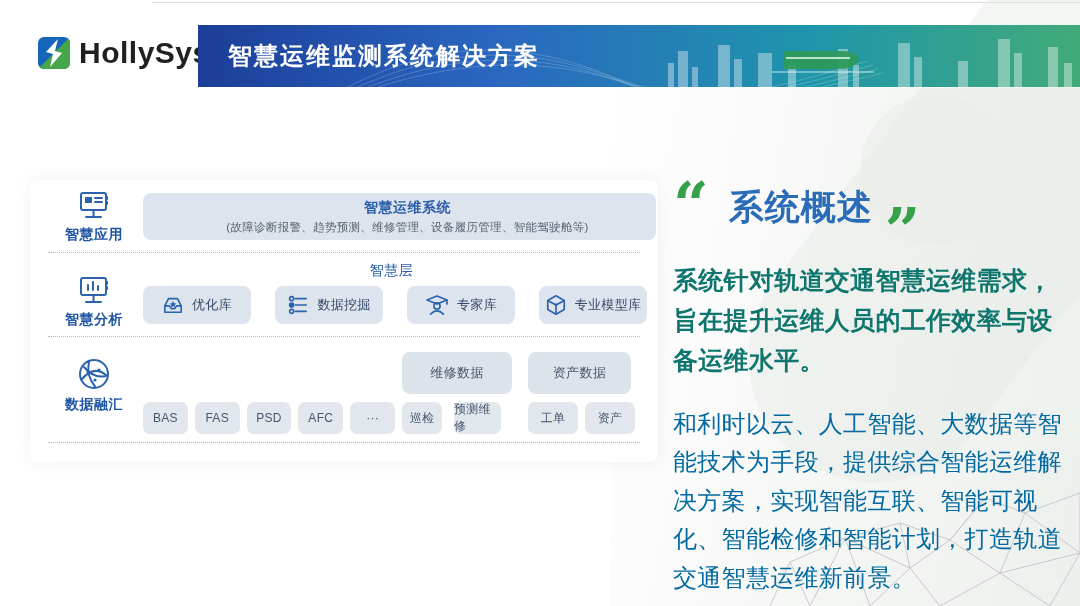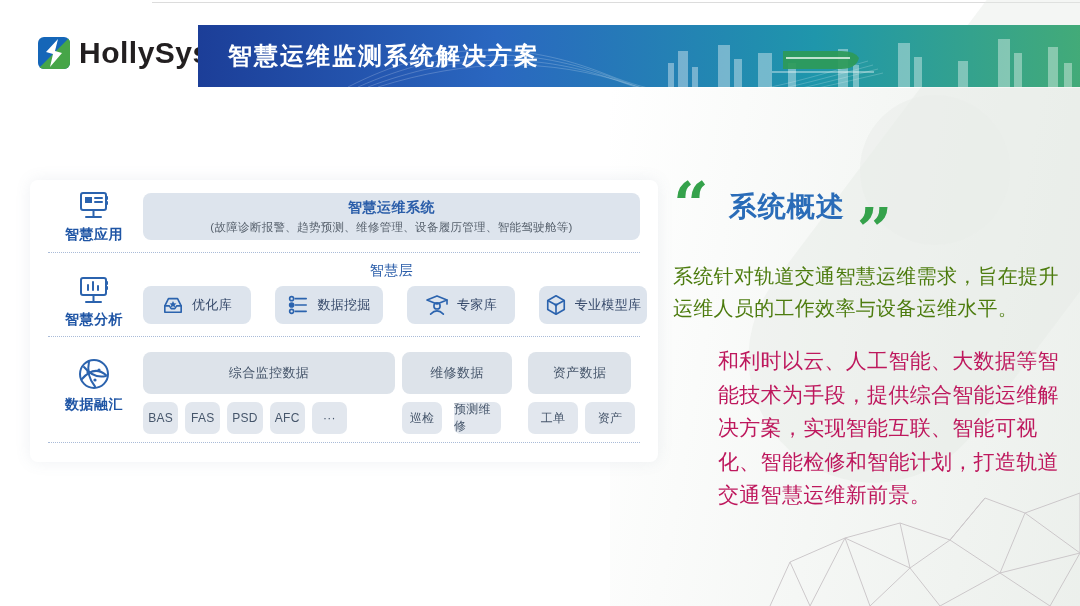--- a/index.html
+++ b/index.html
@@ -26,21 +26,21 @@
              color:#ffffff;font-size:24px;font-weight:700;letter-spacing:2px;}
 
   
   .card{position:absolute;left:30px;top:180px;width:628px;height:282px;background:#ffffff;
         border-radius:8px;box-shadow:0 0 16px rgba(100,120,150,.10);}
   .icon-col{position:absolute;left:20px;width:88px;display:flex;flex-direction:column;align-items:center;gap:4px;}
   .icon-col .row-label{font-size:14px;font-weight:700;color:#1f55a5;letter-spacing:.5px;}
   .divider{position:absolute;left:18px;right:18px;border-top:1px dotted #a9bbd8;}
 
   .big-box{position:absolute;left:113px;top:13px;width:497px;height:47px;background:#dde4ed;border-radius:8px;
-           display:flex;flex-direction:column;align-items:center;justify-content:center;gap:3px;}
+           display:flex;flex-direction:column;align-items:center;justify-content:center;gap:3px;padding-left:16px;}
   .big-box-title{font-size:14px;font-weight:700;color:#2a5da9;letter-spacing:.5px;}
   .big-box-note{font-size:11.5px;color:#555f6b;letter-spacing:.3px;}
 
   .layer-title{position:absolute;left:113px;top:82px;width:497px;text-align:center;
                font-size:14px;font-weight:400;color:#2a5da9;letter-spacing:.5px;}
   .mid-row{position:absolute;left:113px;top:106px;width:504px;display:flex;gap:24px;}
   .mid-box{flex:1;height:38px;background:#dde4ed;border-radius:8px;display:flex;align-items:center;
            justify-content:center;gap:8px;font-size:13px;color:#36496a;letter-spacing:.3px;}
 
   .grp-head{position:absolute;top:172px;height:42px;background:#dde3ea;border-radius:8px;
@@ -49,23 +49,23 @@
   .sub-box{background:#e2e7ee;border-radius:7px;display:flex;align-items:center;justify-content:center;
            font-size:12px;color:#46566b;letter-spacing:.3px;}
 
   
   .overview{position:absolute;left:673px;top:178px;width:392px;}
   .ov-head{display:flex;align-items:center;}
   .q{font-family:"DejaVu Serif","Liberation Serif",serif;font-weight:700;font-size:62px;
      color:#35a24b;line-height:1;}
   .qo{align-self:flex-start;margin-top:-4px;}
   .qc{align-self:flex-end;margin-bottom:-26px;margin-left:12px;}
-  .ov-title{margin-left:20px;font-size:28px;font-weight:700;color:#2a6cb8;letter-spacing:1px;}
-  .ov-p1{margin-top:24px;font-size:20px;font-weight:400;color:#4d7c0f;line-height:1.6;letter-spacing:.3px;}
-  .ov-p2{margin-top:16px;font-size:21px;color:#be185d;line-height:1.6;letter-spacing:.3px;margin-left:45px;}
+  .ov-title{margin-left:20px;font-size:35px;font-weight:700;color:#2a6cb8;letter-spacing:1px;}
+  .ov-p1{margin-top:24px;font-size:25px;font-weight:700;color:#0f766e;line-height:1.6;letter-spacing:.3px;}
+  .ov-p2{margin-top:16px;font-size:24px;color:#0369a1;line-height:1.6;letter-spacing:.3px;}
 
   .ic{display:flex;align-items:center;justify-content:center;}
 </style>
 </head>
 <body>
 
 <div class="slide">
 
   <div class="top-hairline"></div>
   <div class="bg-right"></div>
@@ -233,31 +233,28 @@
           <path d="M8,11 q10,12 22,9"></path>
           <path d="M13,5.5 q-3,14 6,25"></path>
           <circle cx="12" cy="16" r="1.6" fill="#2b63ae" stroke="none"></circle>
           <circle cx="23" cy="14" r="1.6" fill="#2b63ae" stroke="none"></circle>
           <circle cx="19" cy="24" r="1.6" fill="#2b63ae" stroke="none"></circle>
         </svg>
       </span>
       <span class="row-label">数据融汇</span>
     </div>
 
-    <div class="grp-head" style="left:113px;width:252px">
-      <span>综合监控数据</span>
-    </div>
     <div class="grp-head" style="left:372px;width:110px">
       <span>维修数据</span>
     </div>
     <div class="grp-head" style="left:498px;width:103px">
       <span>资产数据</span>
     </div>
 
-    <div class="sub-row" style="left:113px;width:204px;gap:7px">
+    <div class="sub-row" style="left:113px;width:252px;gap:7px">
       <div class="sub-box" style="flex:1">BAS</div>
       <div class="sub-box" style="flex:1">FAS</div>
       <div class="sub-box" style="flex:1">PSD</div>
       <div class="sub-box" style="flex:1">AFC</div>
       <div class="sub-box" style="flex:1">···</div>
     </div>
     <div class="sub-row" style="left:372px;width:110px;gap:12px">
       <div class="sub-box" style="width:40px">巡检</div>
       <div class="sub-box" style="width:47px">预测维修</div>
     </div>

